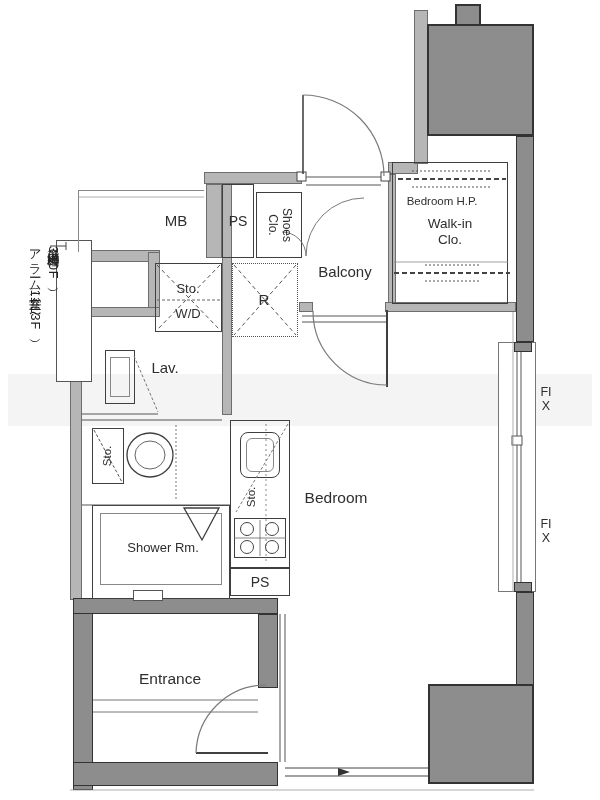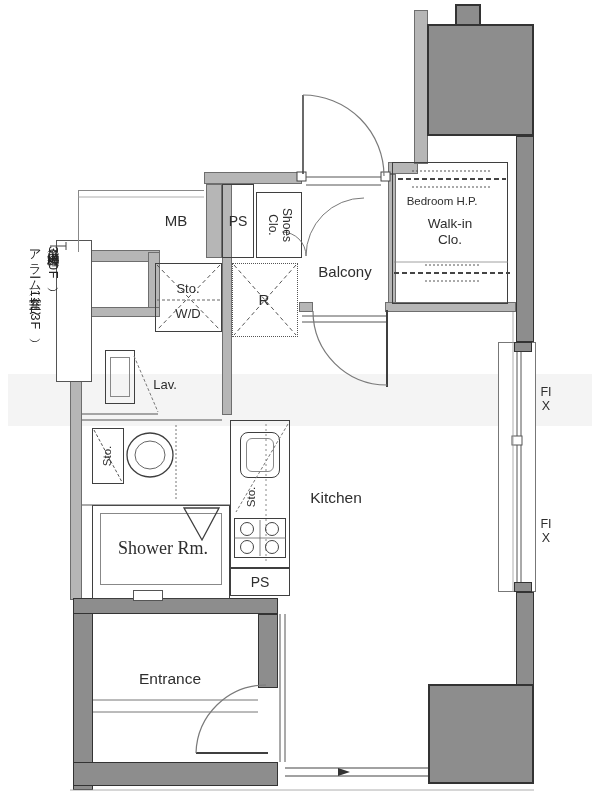--- a/index.html
+++ b/index.html
@@ -162,25 +162,25 @@
 
   <div class="lbl" style="left:176px;top:221px;font-size:15px;">MB</div>
   <div class="lbl" style="left:238px;top:221px;font-size:14px;">PS</div>
   <div class="lbl rot90 lbl2" style="left:279px;top:225px;width:48px;font-size:12px;">Shoes Clo.</div>
   <div class="lbl" style="left:345px;top:272px;font-size:15px;">Balcony</div>
   <div class="lbl" style="left:442px;top:202px;font-size:11.5px;">Bedroom H.P.</div>
   <div class="lbl lbl2" style="left:450px;top:232px;width:64px;font-size:13.5px;text-align:center;">Walk-in Clo.</div>
   <div class="lbl" style="left:188px;top:289px;font-size:13px;">Sto.</div>
   <div class="lbl" style="left:188px;top:314px;font-size:13px;">W/D</div>
   <div class="lbl" style="left:264px;top:300px;font-size:15px;">R</div>
-  <div class="lbl" style="left:165px;top:385px;font-size:13px;">Lav.</div>
+  <div class="lbl" style="left:165px;top:368px;font-size:15px;">Lav.</div>
   <div class="lbl rotm90" style="left:108px;top:456px;font-size:11.5px;">Sto.</div>
   <div class="lbl rotm90" style="left:252px;top:497px;font-size:11.5px;">Sto.</div>
-  <div class="lbl" style="left:336px;top:498px;font-size:15.5px;">Kitchen</div>
-  <div class="lbl" style="left:163px;top:548px;font-size:18px;font-family:Liberation Serif, serif;">Shower Rm.</div>
+  <div class="lbl" style="left:336px;top:498px;font-size:15.5px;">Bedroom</div>
+  <div class="lbl" style="left:163px;top:548px;font-size:13px;">Shower Rm.</div>
   <div class="lbl" style="left:260px;top:582px;font-size:14px;">PS</div>
   <div class="lbl" style="left:170px;top:679px;font-size:15.5px;">Entrance</div>
   <div class="stack" style="left:546px;top:399px;font-size:12.5px;">FIX</div>
   <div class="stack" style="left:546px;top:531px;font-size:12.5px;">FIX</div>
   <div class="jp" style="left:26px;top:240px;height:250px;">屋内消火栓（3〜10F）
 アラーム弁室（11〜13F）</div>
 
 </div>
 
 </body></html>

